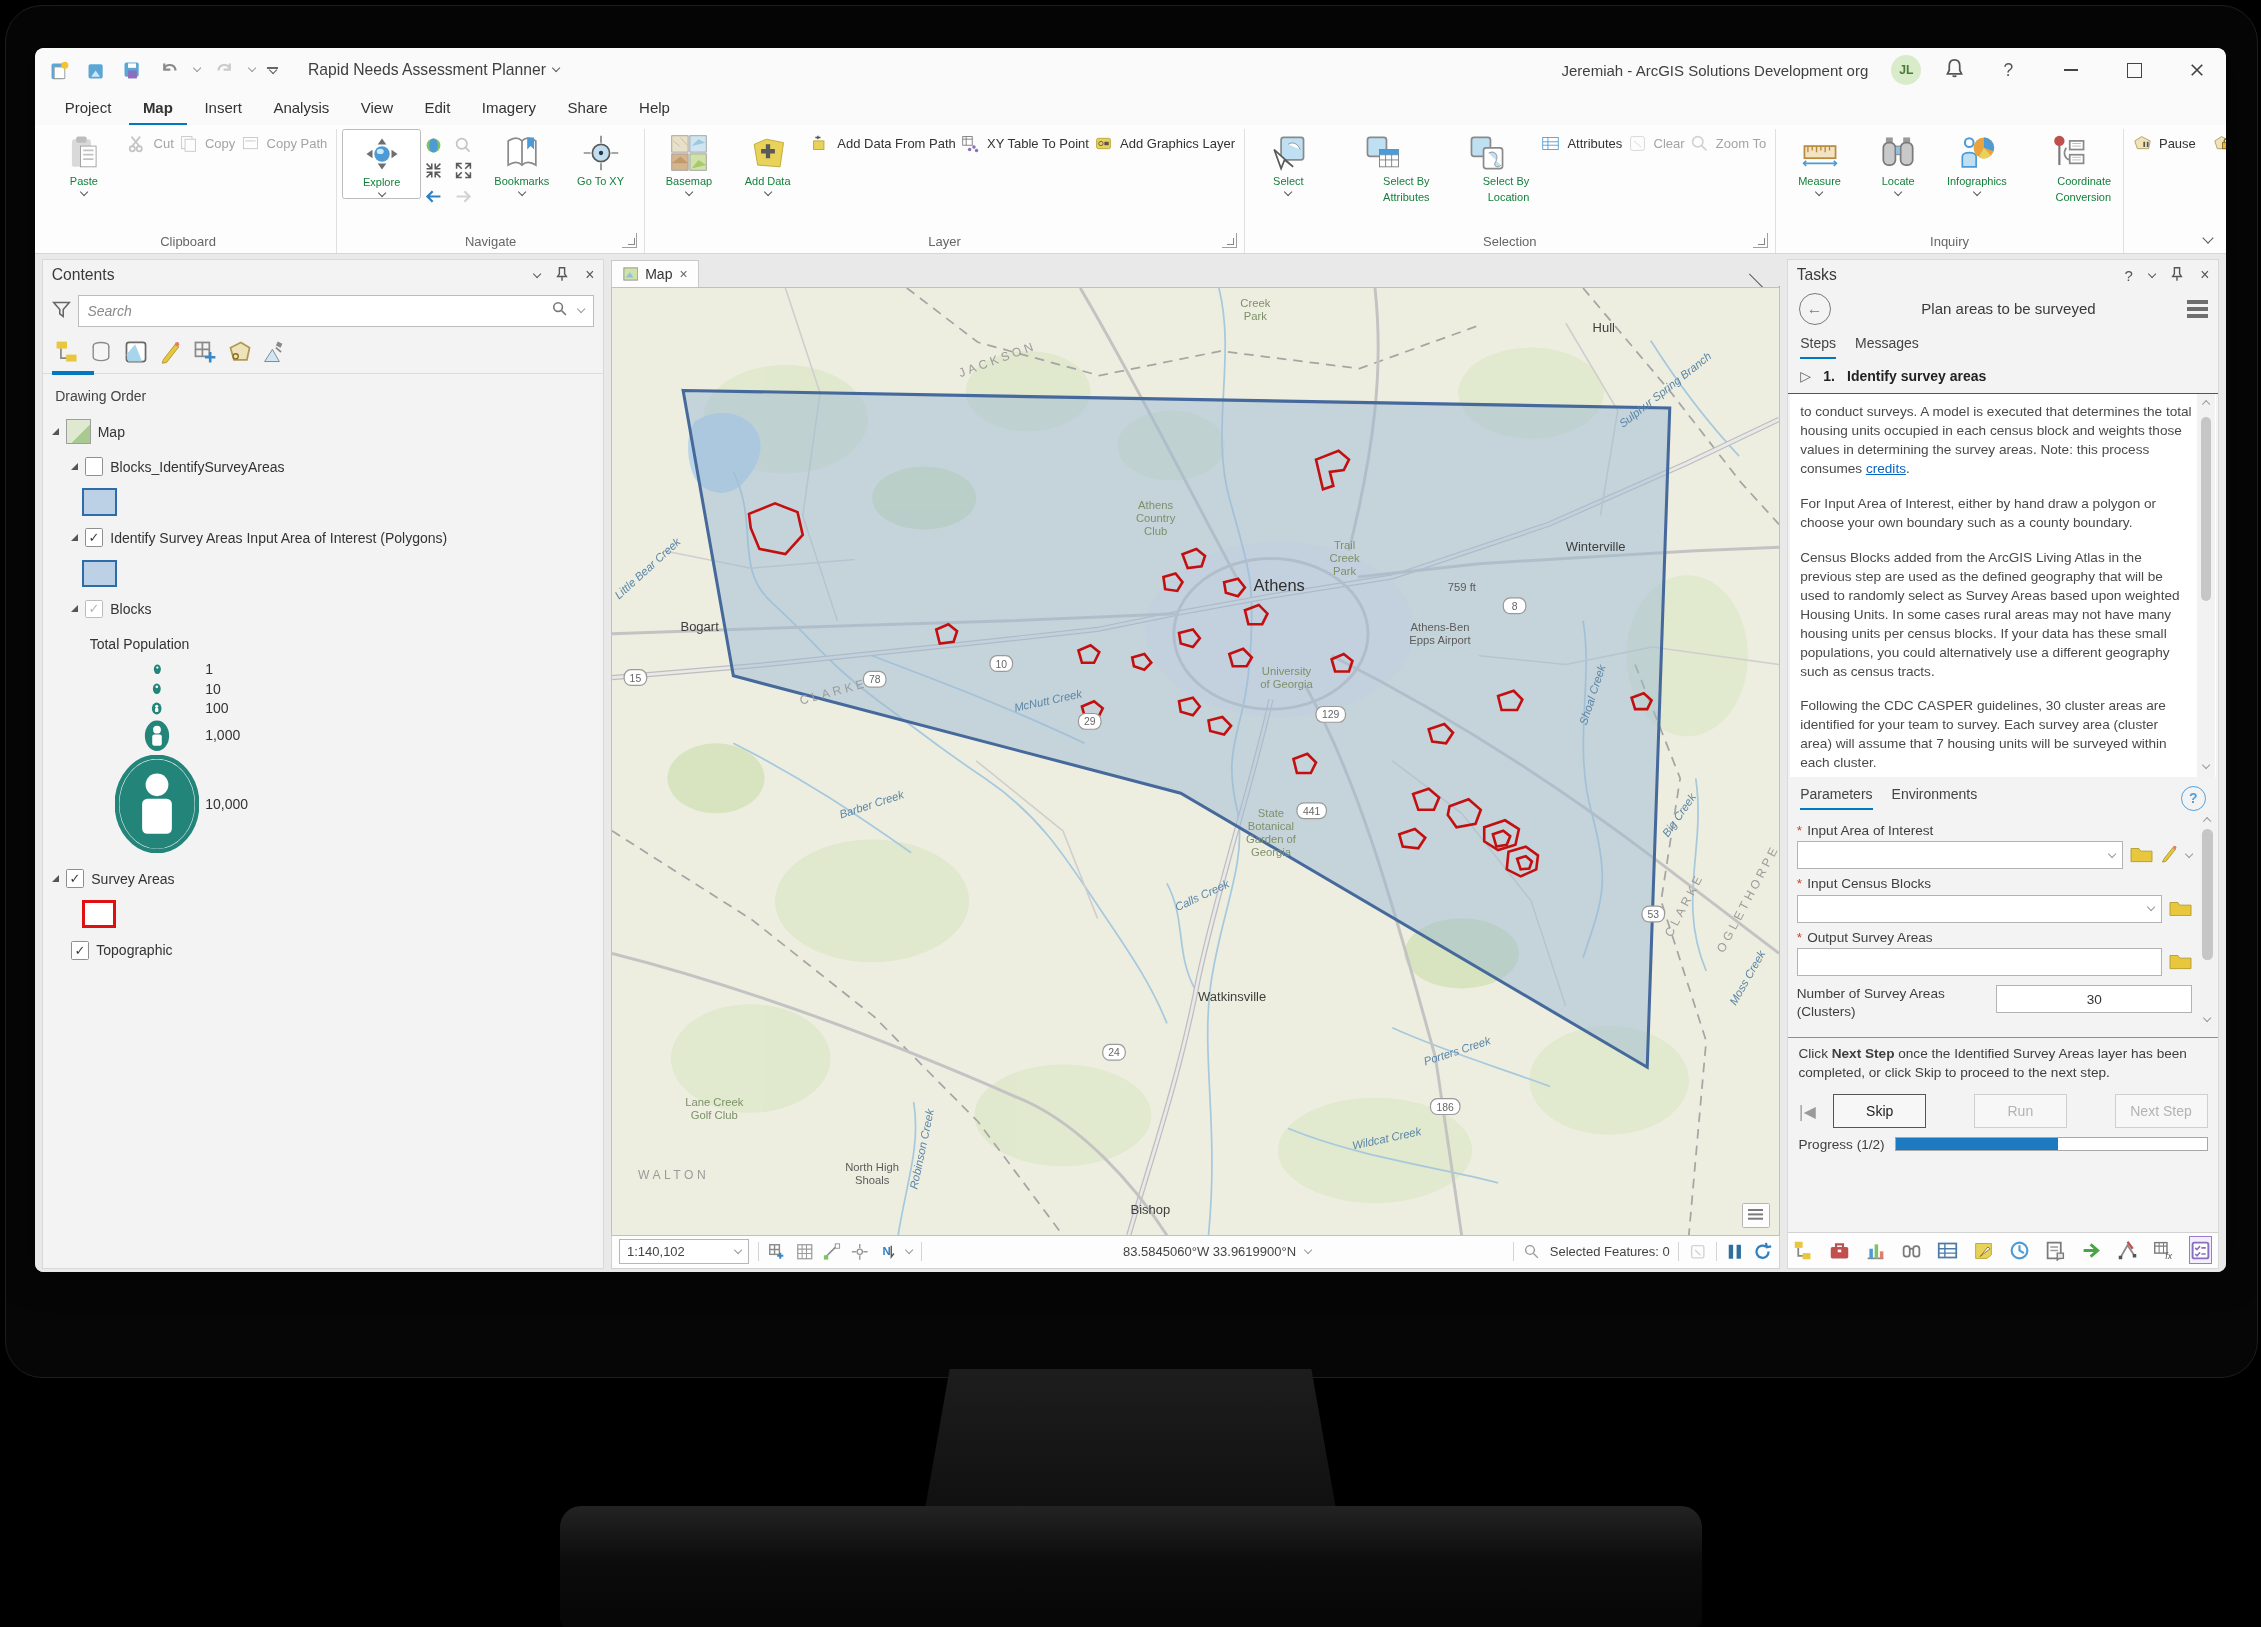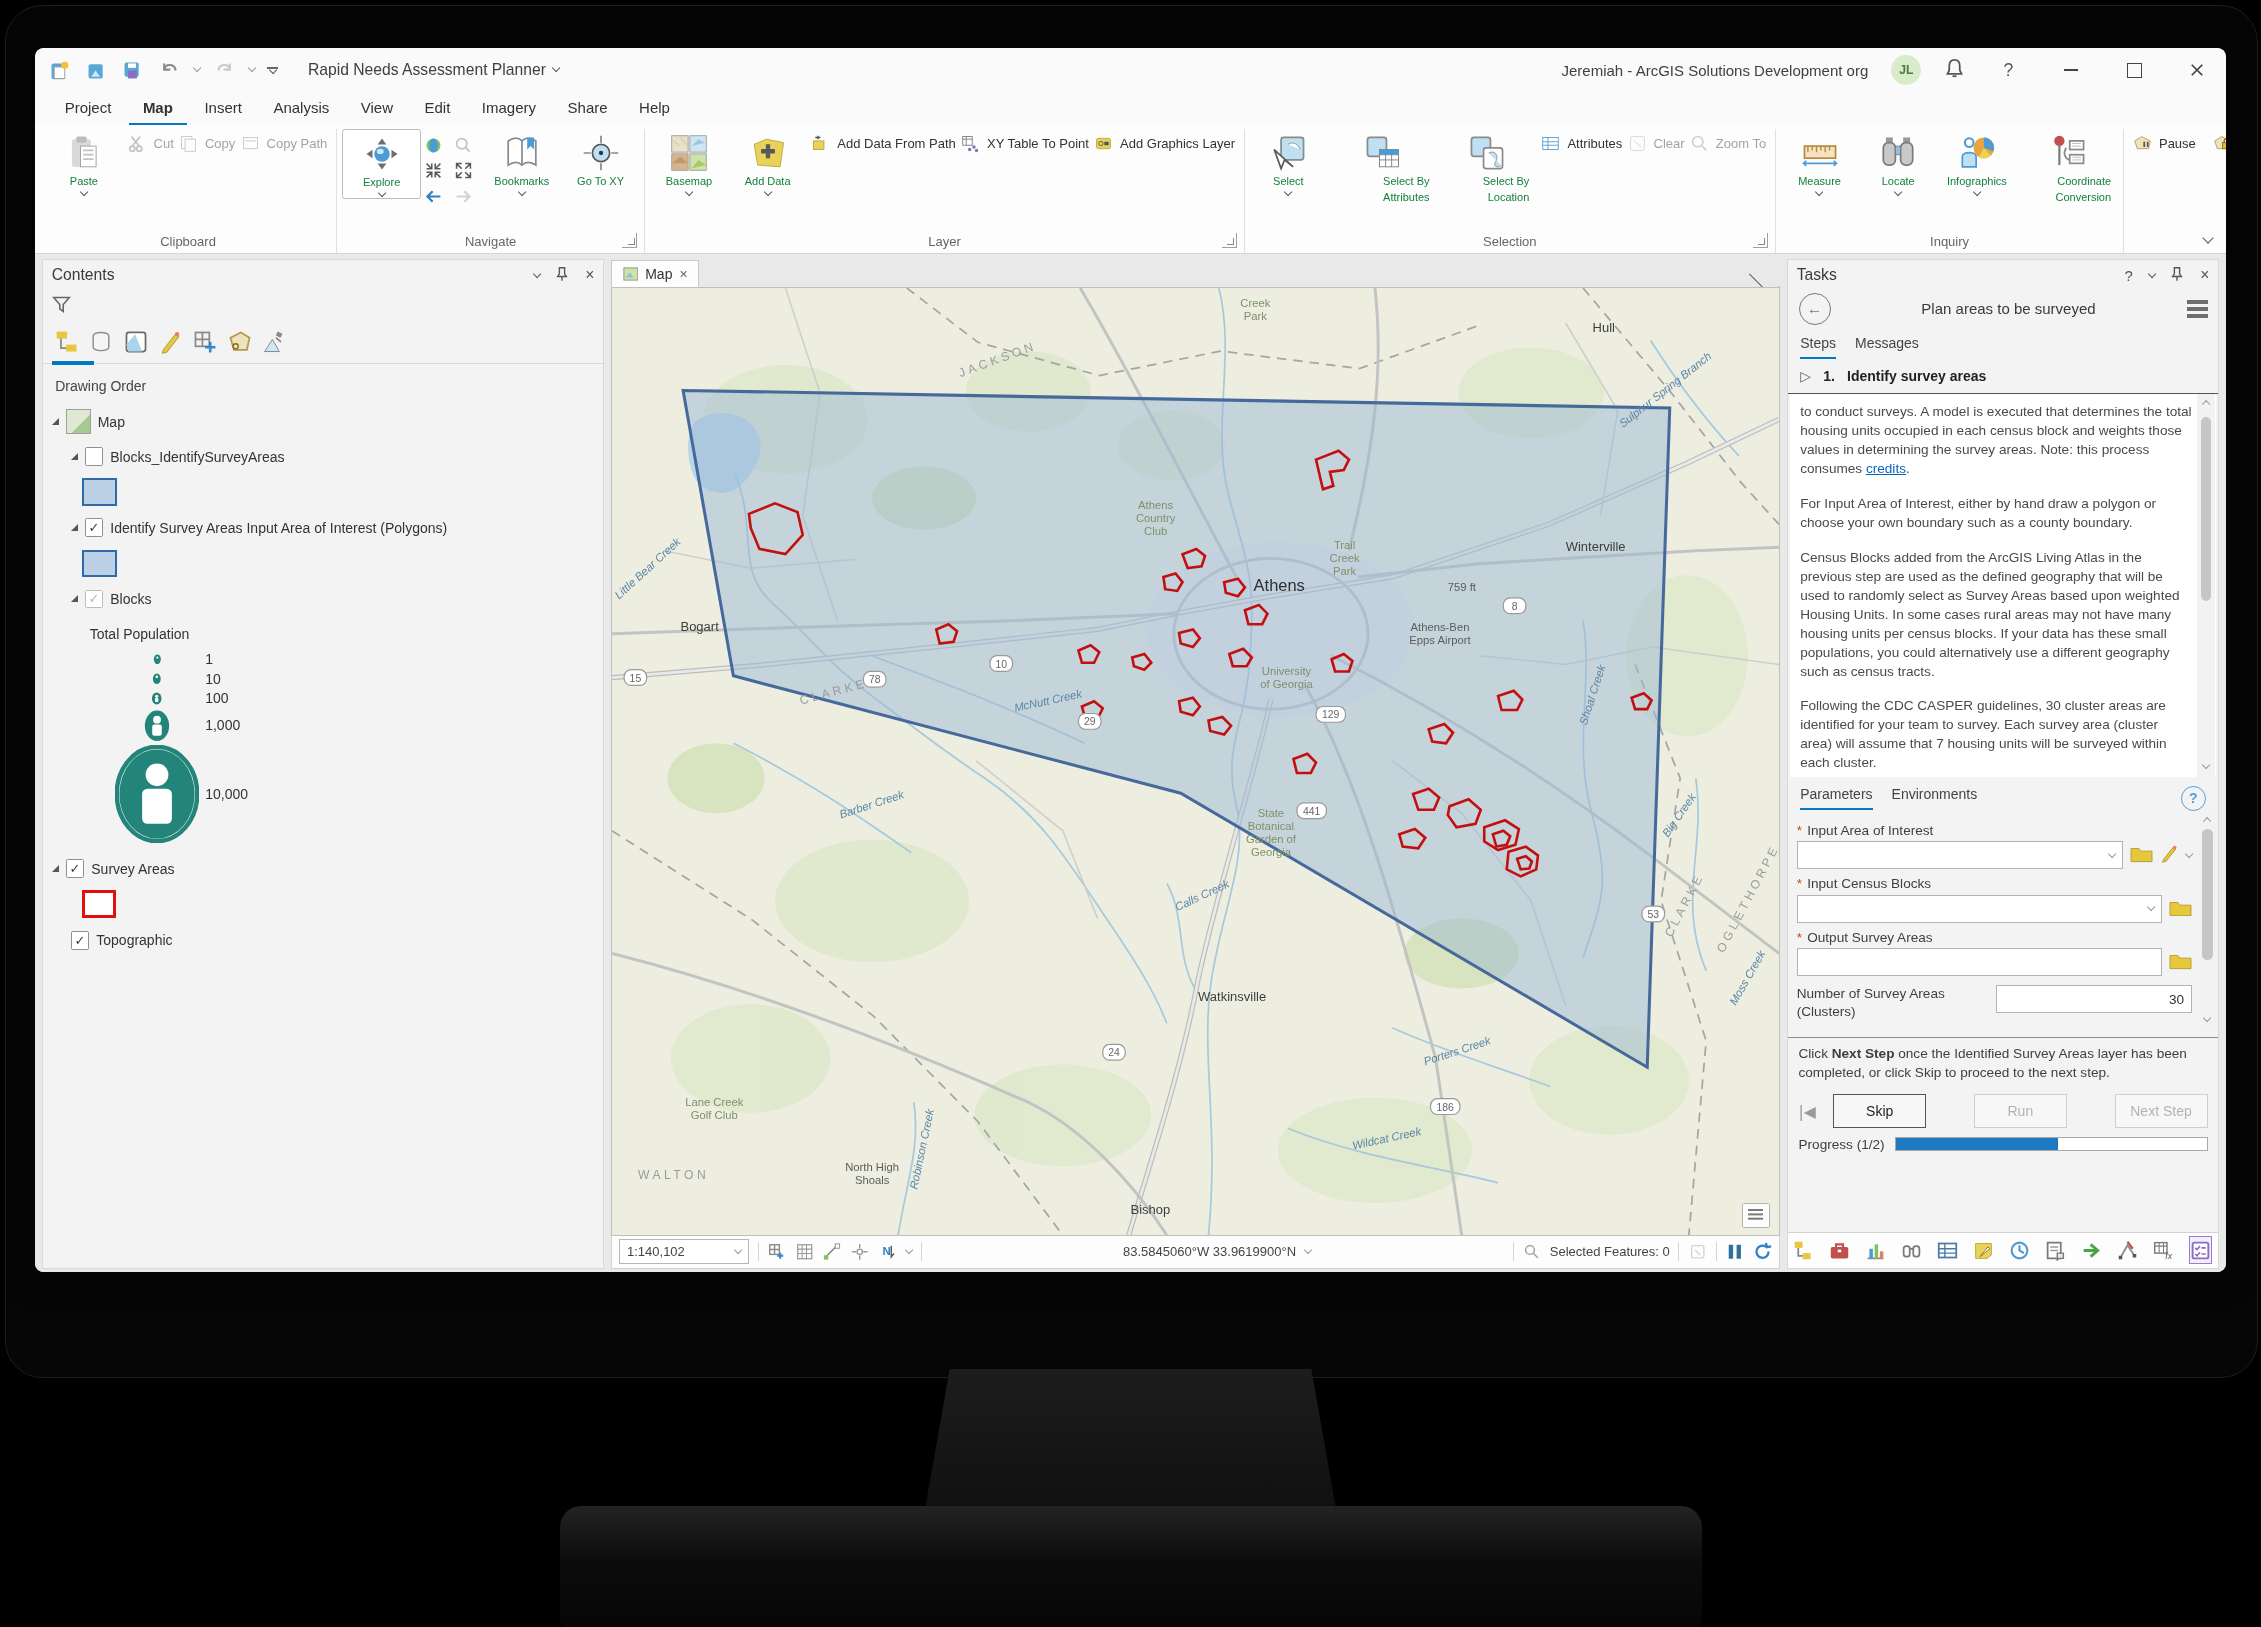--- a/index.html
+++ b/index.html
@@ -113,21 +113,21 @@
   .p-tabs{display:flex;gap:19px;padding:8.7px 12.2px 0;align-items:center;flex:0 0 auto}
   .qcirc{margin-left:auto;width:23px;height:23px;border:1.7px solid #52a1dc;color:#52a1dc;border-radius:50%;display:flex;align-items:center;justify-content:center;font-size:14px;font-weight:bold}
   .params{position:relative;flex:0 0 auto;height:212px;padding:7px 26px 0 8.7px;overflow:hidden}
   .req{color:#c0492b;margin-right:5.2px}
   .plabel{color:#3f3f3f;font-size:13.6px;margin:5.2px 0 3.5px}
   .inprow{display:flex;align-items:center;gap:7px;margin-bottom:7px}
   .input{height:26px;background:#fff;border:0.9px solid #b3b3b3;flex:1;display:flex;align-items:center;padding:0 7px;color:#333;font-size:13.6px}
   .input .chev{margin-left:auto}
   .numrow{display:flex;align-items:flex-start;gap:8.7px;margin:8.7px 0 3.5px}
   .numrow .nlabel{width:191px;color:#3f3f3f;font-size:13.6px;line-height:17.5px}
-  .numrow .input{flex:1;justify-content:flex-end}
+  .numrow .input{flex:1;justify-content:center}
   .t-divider{height:1.7px;background:#8f8f8f;margin:7px 0 0;flex:0 0 auto}
   .t-footer{padding:7px 10.5px 3.5px;color:#3f3f3f;font-size:13.6px;line-height:18.4px;flex:0 0 auto}
   .btnrow{display:flex;align-items:center;gap:8.7px;padding:8.7px 10.5px;flex:0 0 auto}
   .tbtn{height:31.5px;min-width:91px;display:flex;align-items:center;justify-content:center;font-size:14px;background:#f7f7f7}
   .tbtn.primary{border:1.3px solid #555;color:#222}
   .tbtn.disabled{border:0.9px solid #cfcfcf;color:#b3b3b3}
   .firststep{color:#9a9a9a;font-size:15.7px;width:26px;display:flex;align-items:center}
   .progrow{display:flex;align-items:center;gap:10.5px;padding:0 10.5px 7px;flex:0 0 auto}
   .proglabel{font-size:13.6px;color:#3f3f3f;white-space:nowrap}
   .progbar{flex:1;height:12.2px;border:0.9px solid #a8a8a8;background:#fff;position:relative}
@@ -606,20 +606,30 @@
           <span><svg width="14" height="15.7" viewBox="0 0 16 18">
                 <path d="M5 2 h6 v7 l2 3 H3 l2 -3z M8 12 v5" stroke="#555" stroke-width="1.6" fill="none"></path>
               </svg></span>
           <span style="font-size:15.7px">×</span>
         </span>
       </div>
       <div class="searchrow">
         <span><svg width="19" height="19" viewBox="0 0 22 22">
               <path d="M2 3 h18 l-7 8 v8 l-4 -3 v-5z" fill="none" stroke="#666" stroke-width="1.8"></path>
             </svg></span>
+        <div class="searchbox">
+          <span>Search</span>
+          <span class="right">
+            <span><svg width="15.7" height="15.7" viewBox="0 0 18 18">
+                  <circle cx="7" cy="7" r="5" fill="none" stroke="#777" stroke-width="1.8"></circle>
+                  <path d="M11 11 l5 5" stroke="#777" stroke-width="1.8"></path>
+                </svg></span>
+            <span class="chev sm gray"></span>
+          </span>
+        </div>
       </div>
       <div class="ctoolbar">
         <span class="active-bar"></span>
         <span><svg width="26" height="26" viewBox="0 0 30 30">
               <rect x="3" y="3" width="12" height="8" fill="#e8c73d"></rect>
               <rect x="14" y="18" width="12" height="8" fill="#e8c73d"></rect>
               <path d="M8 11 v11 h6" fill="none" stroke="#888" stroke-width="2"></path>
             </svg></span>
         <span><svg width="26" height="26" viewBox="0 0 30 30">
               <ellipse cx="15" cy="8" rx="9" ry="4" fill="#f5f5f5" stroke="#8a8a8a" stroke-width="1.6"></ellipse>

